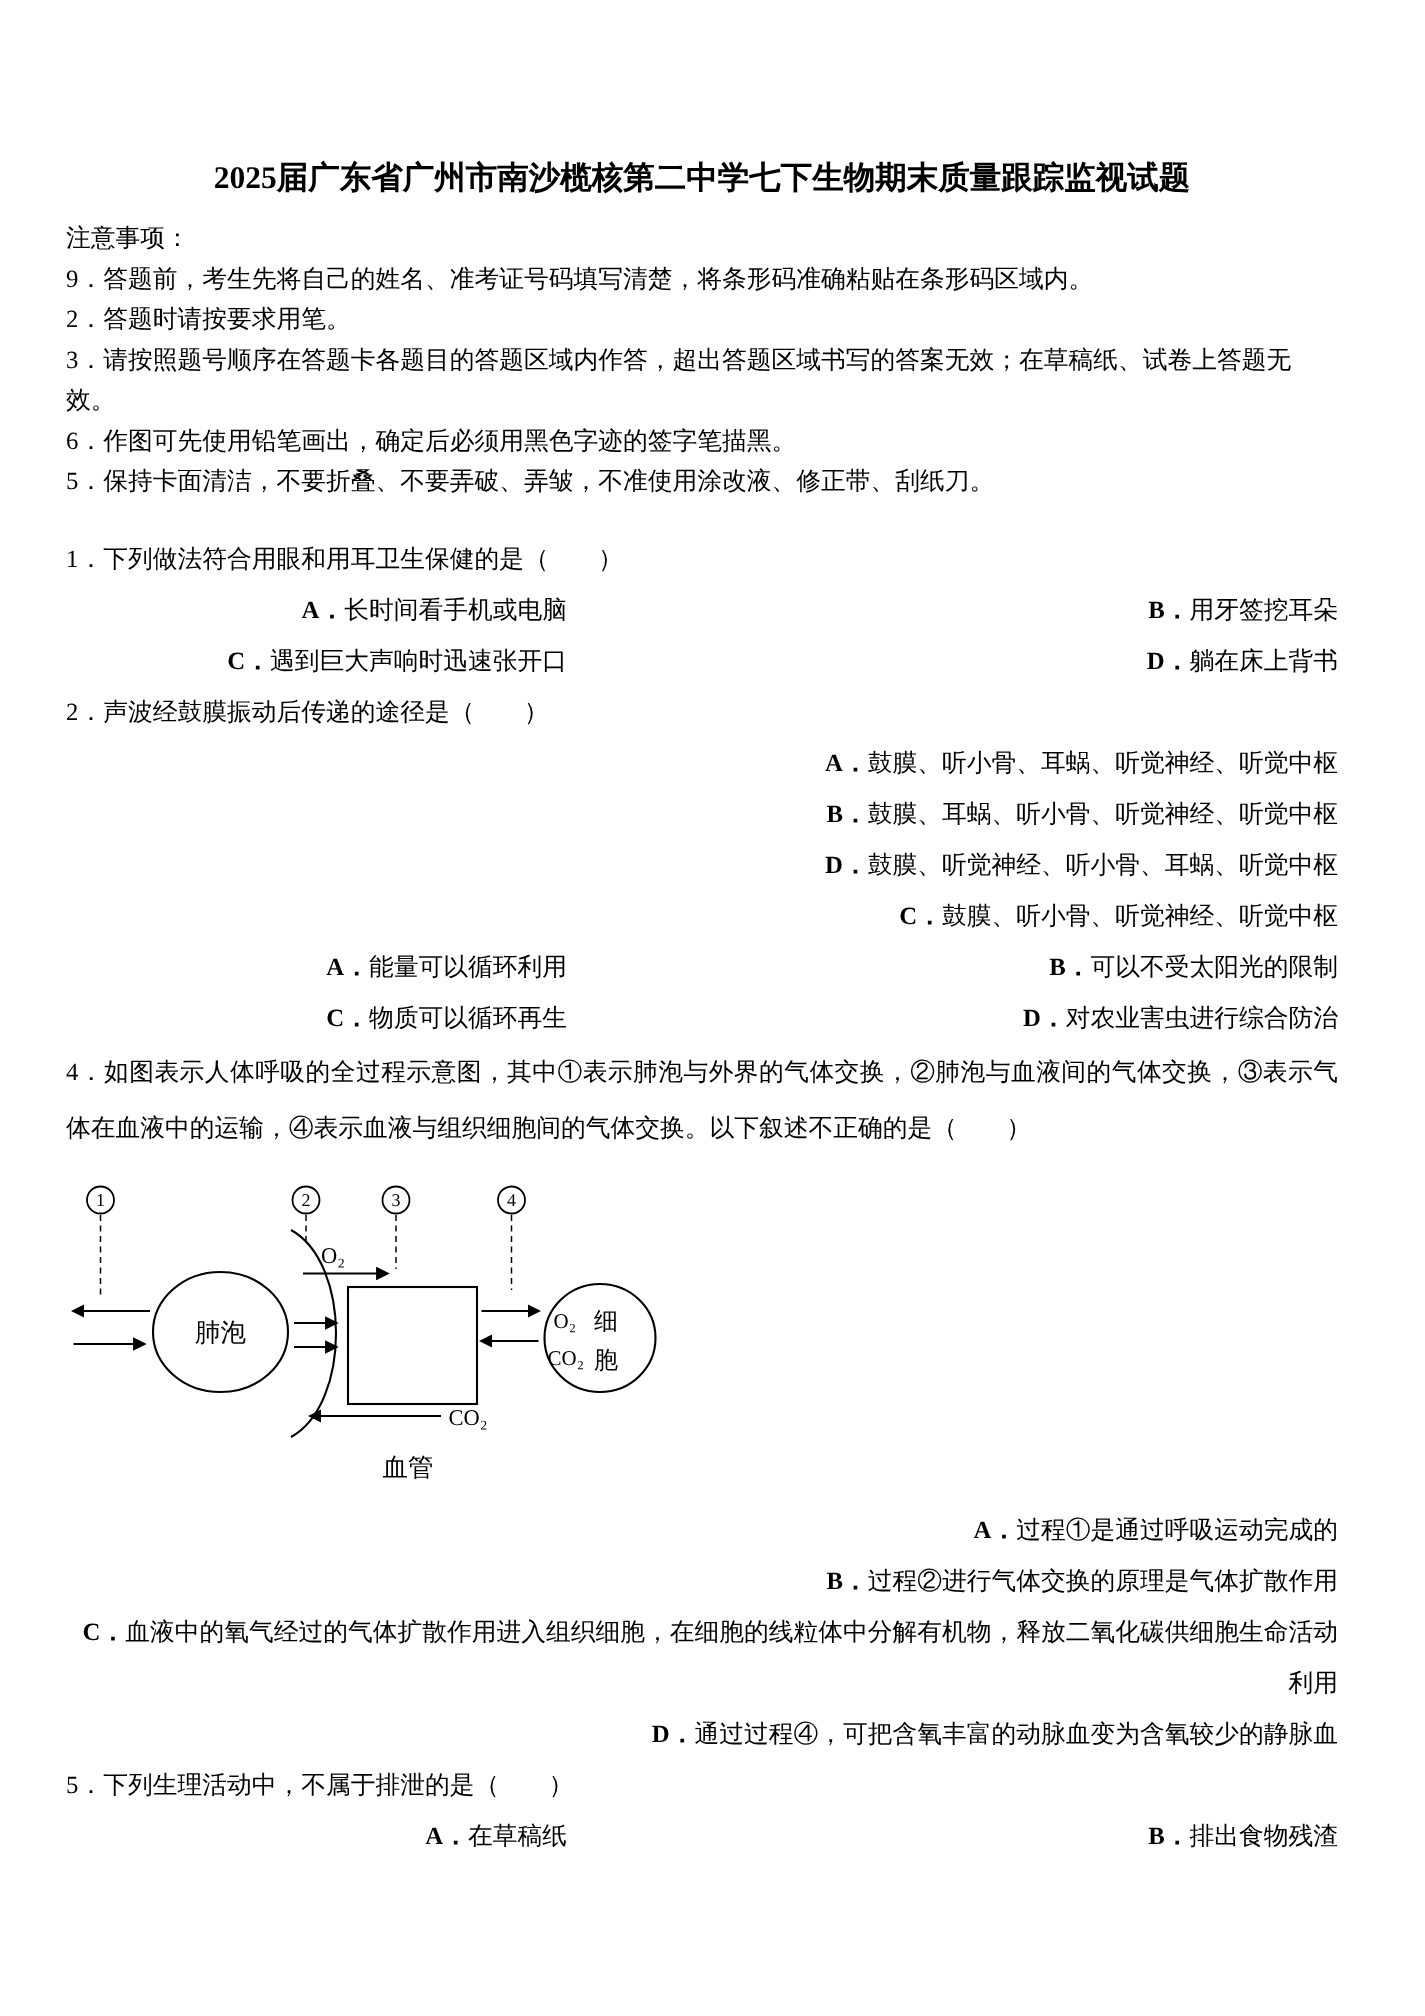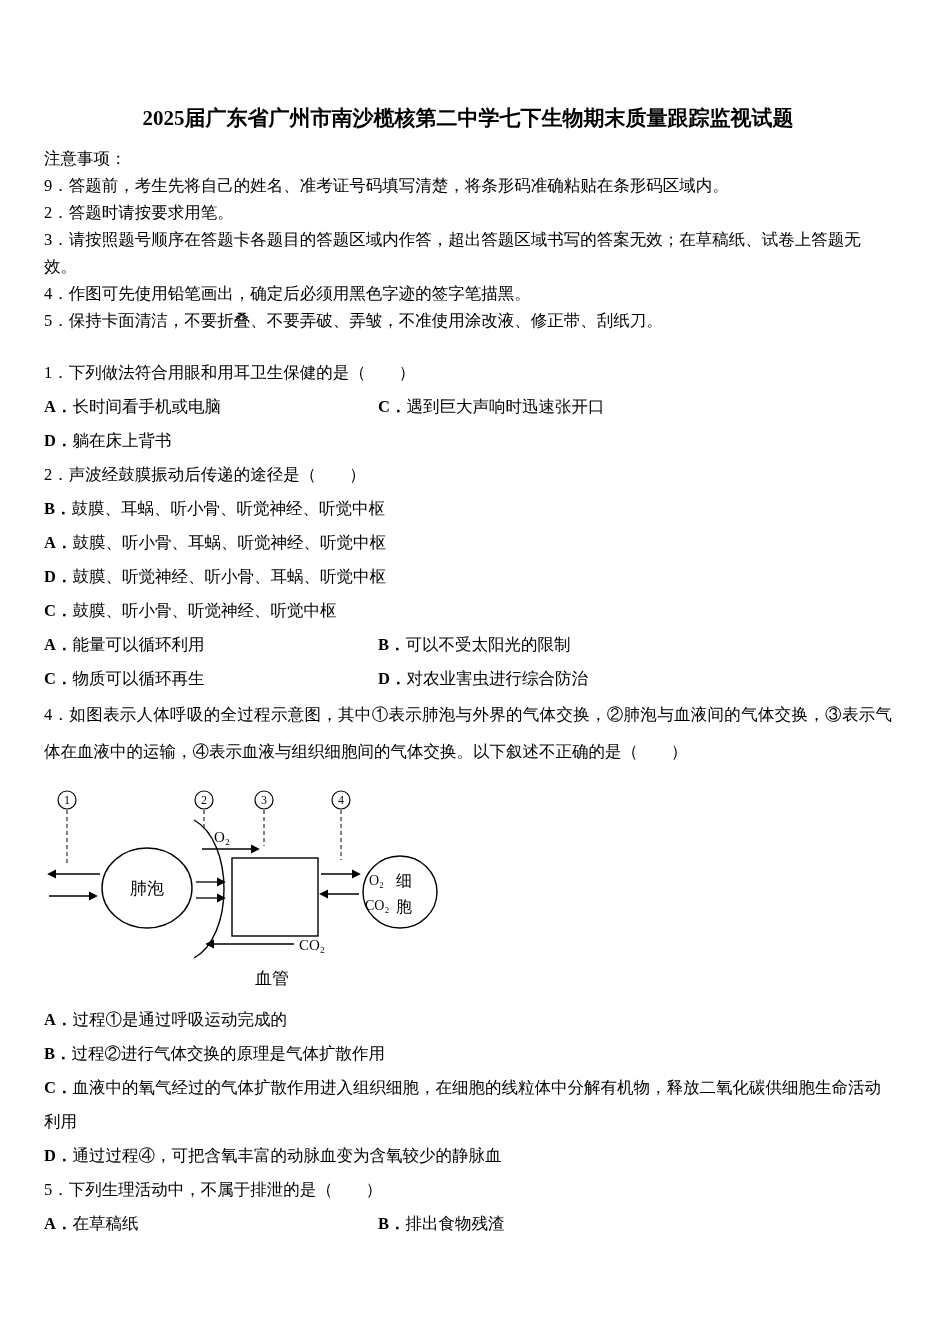--- a/index.html
+++ b/index.html
@@ -21,56 +21,57 @@
     font-weight: bold;
     text-align: center;
     line-height: 30px;
   }
   .notice { line-height: 27px; }
   .notice-heading { font-weight: normal; }
   .questions { margin-top: 22px; line-height: 34px; }
   .stem { text-align: justify; }
   .opt2 { display: grid; grid-template-columns: 334px 1fr; }
   .opt-label { font-weight: bold; }
-  .opt { text-align: left; }
+  .opt { text-align: right; }
   .q4-stem { line-height: 37px; }
   .diagram-wrap { margin: 16px 0 12px 0; line-height: 0; }
   svg text { font-family: "Liberation Serif", "DejaVu Serif", serif; fill: #000; }
 </style>
 </head>
 <body>
 
 <div class="page">
 
   <h1 class="title">2025届广东省广州市南沙榄核第二中学七下生物期末质量跟踪监视试题</h1>
 
   <div class="notice">
     <div class="notice-heading">注意事项：</div>
     <div class="notice-item">9．答题前，考生先将自己的姓名、准考证号码填写清楚，将条形码准确粘贴在条形码区域内。</div>
     <div class="notice-item">2．答题时请按要求用笔。</div>
     <div class="notice-item">3．请按照题号顺序在答题卡各题目的答题区域内作答，超出答题区域书写的答案无效；在草稿纸、试卷上答题无效。</div>
-    <div class="notice-item">4．作图可先使用铅笔画出，确定后必须用黑色字迹的签字笔描黑。</div>
+    <div class="notice-item">6．作图可先使用铅笔画出，确定后必须用黑色字迹的签字笔描黑。</div>
     <div class="notice-item">5．保持卡面清洁，不要折叠、不要弄破、弄皱，不准使用涂改液、修正带、刮纸刀。</div>
   </div>
 
   <div class="questions">
 
     <section class="question">
       <div class="stem">1．下列做法符合用眼和用耳卫生保健的是（　　）</div>
       <div class="opt2">
         <div class="opt"><span class="opt-label">A．</span><span>长时间看手机或电脑</span></div>
+        <div class="opt"><span class="opt-label">B．</span><span>用牙签挖耳朵</span></div>
         <div class="opt"><span class="opt-label">C．</span><span>遇到巨大声响时迅速张开口</span></div>
         <div class="opt"><span class="opt-label">D．</span><span>躺在床上背书</span></div>
       </div>
     </section>
 
     <section class="question">
       <div class="stem">2．声波经鼓膜振动后传递的途径是（　　）</div>
+      <div class="opt"><span class="opt-label">A．</span><span>鼓膜、听小骨、耳蜗、听觉神经、听觉中枢</span></div>
       <div class="opt"><span class="opt-label">B．</span><span>鼓膜、耳蜗、听小骨、听觉神经、听觉中枢</span></div>
-      <div class="opt"><span class="opt-label">A．</span><span>鼓膜、听小骨、耳蜗、听觉神经、听觉中枢</span></div>
       <div class="opt"><span class="opt-label">D．</span><span>鼓膜、听觉神经、听小骨、耳蜗、听觉中枢</span></div>
       <div class="opt"><span class="opt-label">C．</span><span>鼓膜、听小骨、听觉神经、听觉中枢</span></div>
     </section>
 
     <section class="question">
       <div class="opt2">
         <div class="opt"><span class="opt-label">A．</span><span>能量可以循环利用</span></div>
         <div class="opt"><span class="opt-label">B．</span><span>可以不受太阳光的限制</span></div>
         <div class="opt"><span class="opt-label">C．</span><span>物质可以循环再生</span></div>
         <div class="opt"><span class="opt-label">D．</span><span>对农业害虫进行综合防治</span></div>

